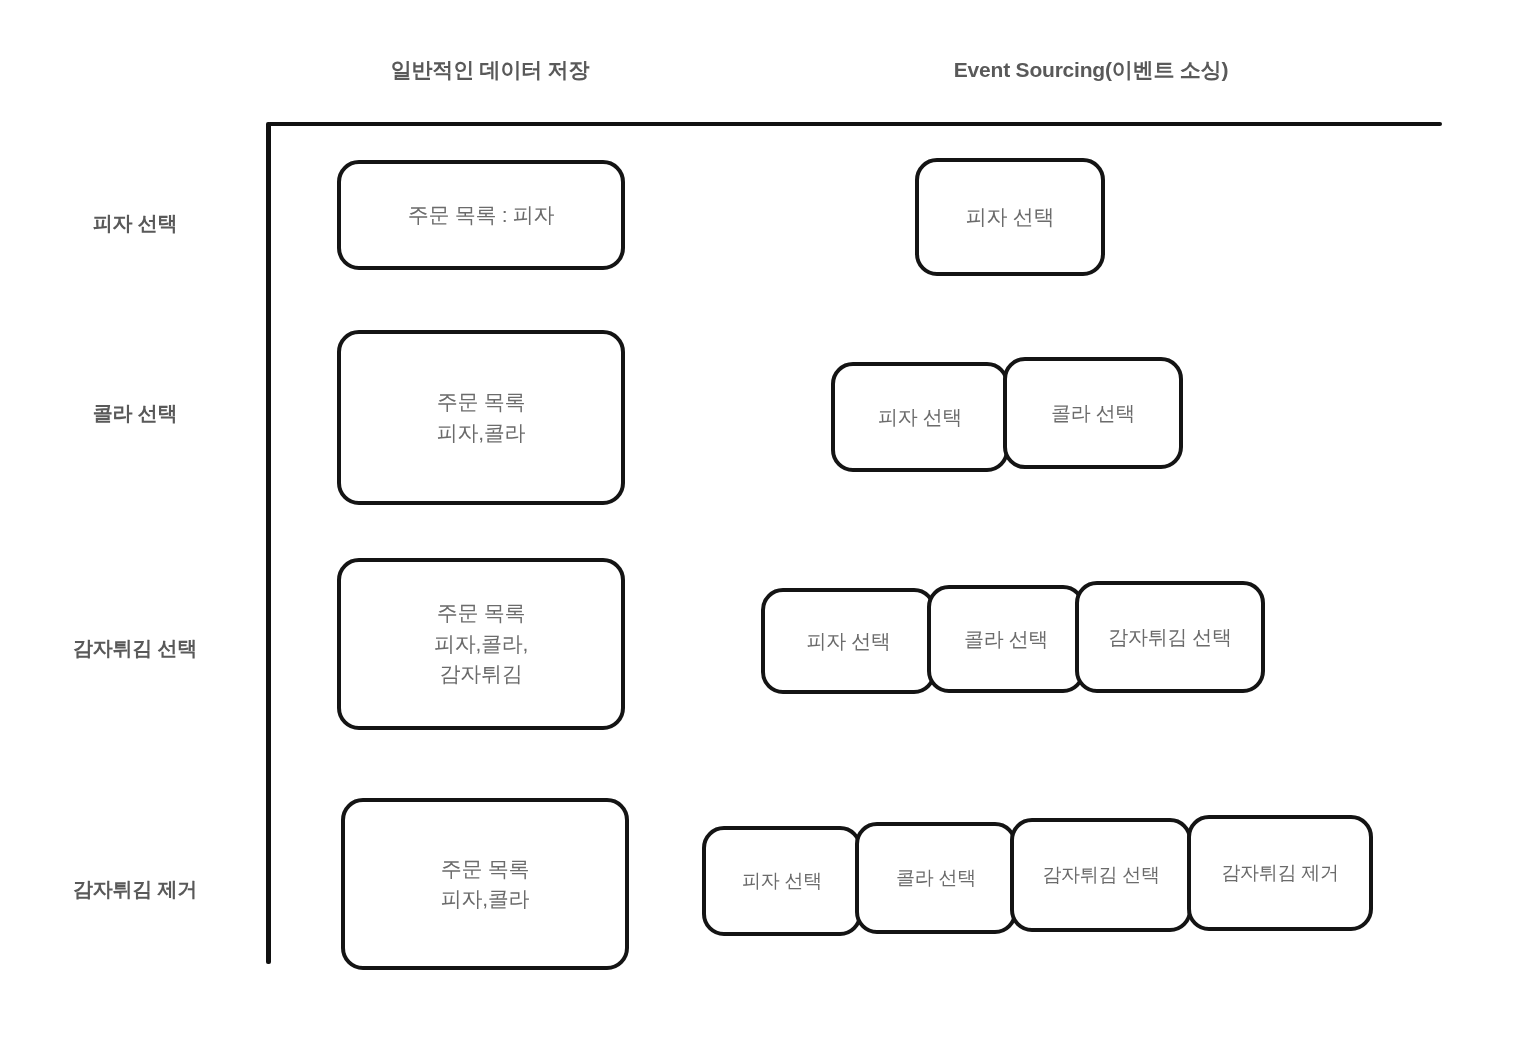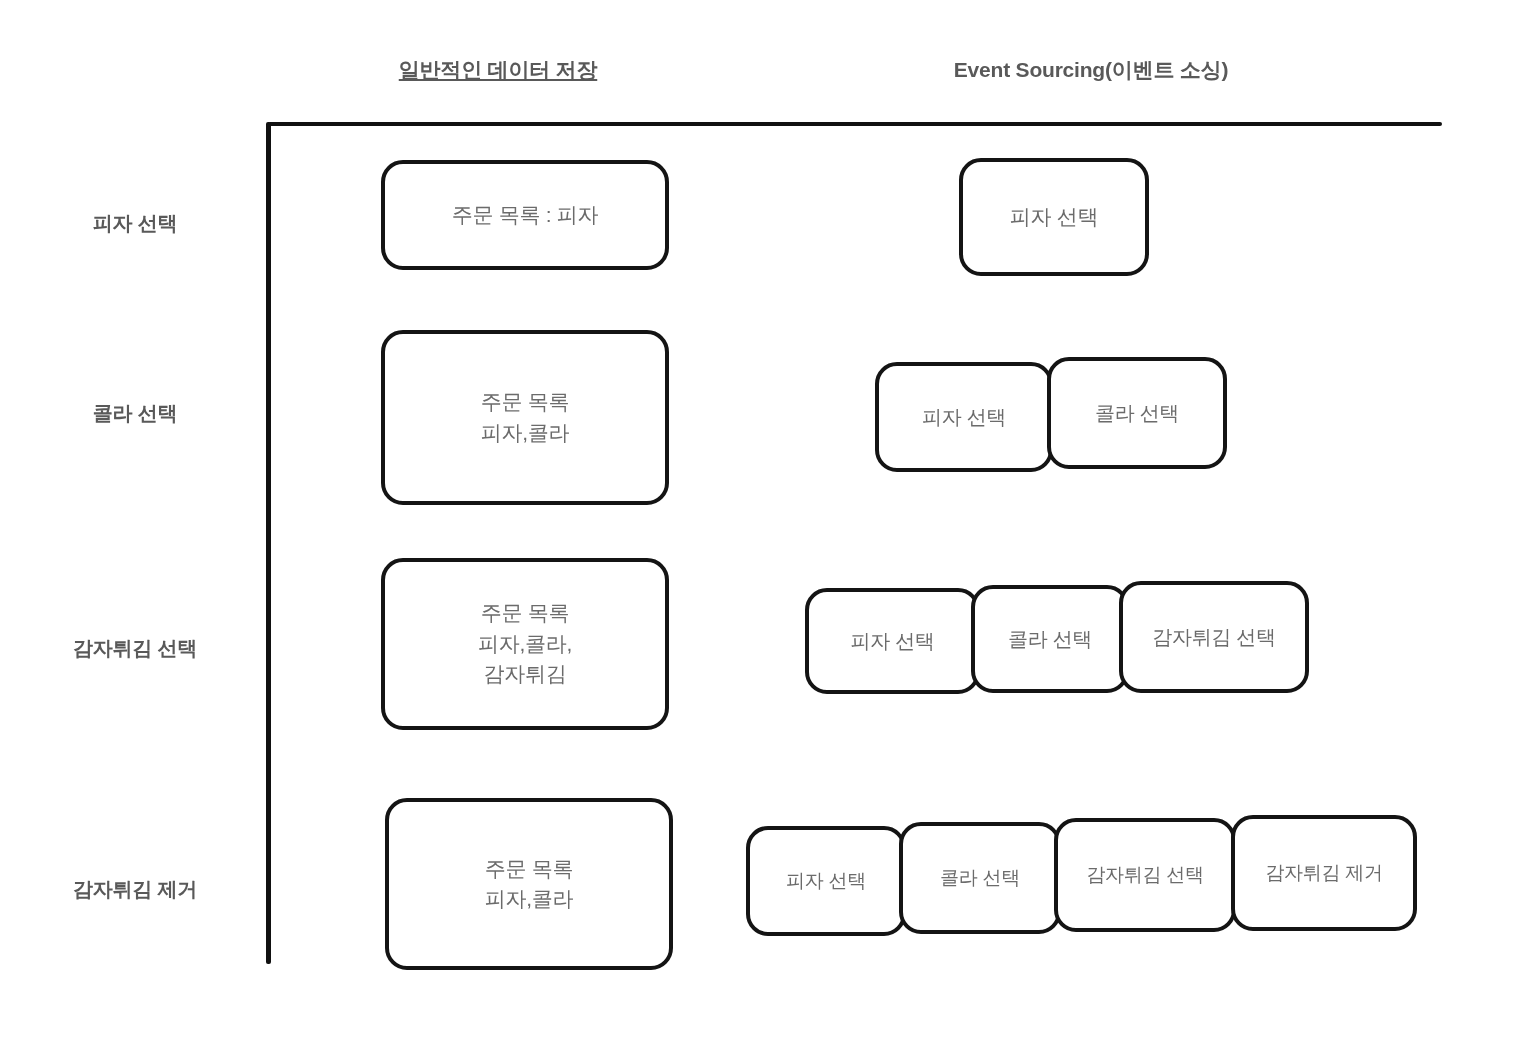--- a/index.html
+++ b/index.html
@@ -23,21 +23,21 @@
   
   .col-heading {
     position: absolute;
     font-weight: bold;
     font-size: 21px;
     color: #595959;
     letter-spacing: -0.2px;
     white-space: nowrap;
     text-align: center;
   }
-  #heading-traditional { left: 318px; top: 56px; width: 360px; text-decoration: underline; }
+  #heading-traditional { left: 310px; top: 56px; width: 360px; }
   #heading-eventsourcing { left: 821px; top: 56px; width: 540px; }
 
   
   .axis-h {
     position: absolute;
     left: 268px;
     top: 122px;
     width: 1174px;
     height: 4px;
     background: #111111;
@@ -77,21 +77,20 @@
     border-radius: 22px;
     display: flex;
     align-items: center;
     justify-content: center;
     text-align: center;
     color: #6b6b6b;
     font-size: 21px;
     line-height: 1.45;
     letter-spacing: -0.3px;
     white-space: pre-line;
-    margin-left: 44px;
   }
   .hbox.small { font-size: 20px; }
   .hbox.tiny  { font-size: 19px; }
 
   
   #left-box-0 { left: 337px; top: 160px; width: 288px; height: 110px; }
   #left-box-1 { left: 337px; top: 330px; width: 288px; height: 175px; }
   #left-box-2 { left: 337px; top: 558px; width: 288px; height: 172px; }
   #left-box-3 { left: 341px; top: 798px; width: 288px; height: 172px; }
 

